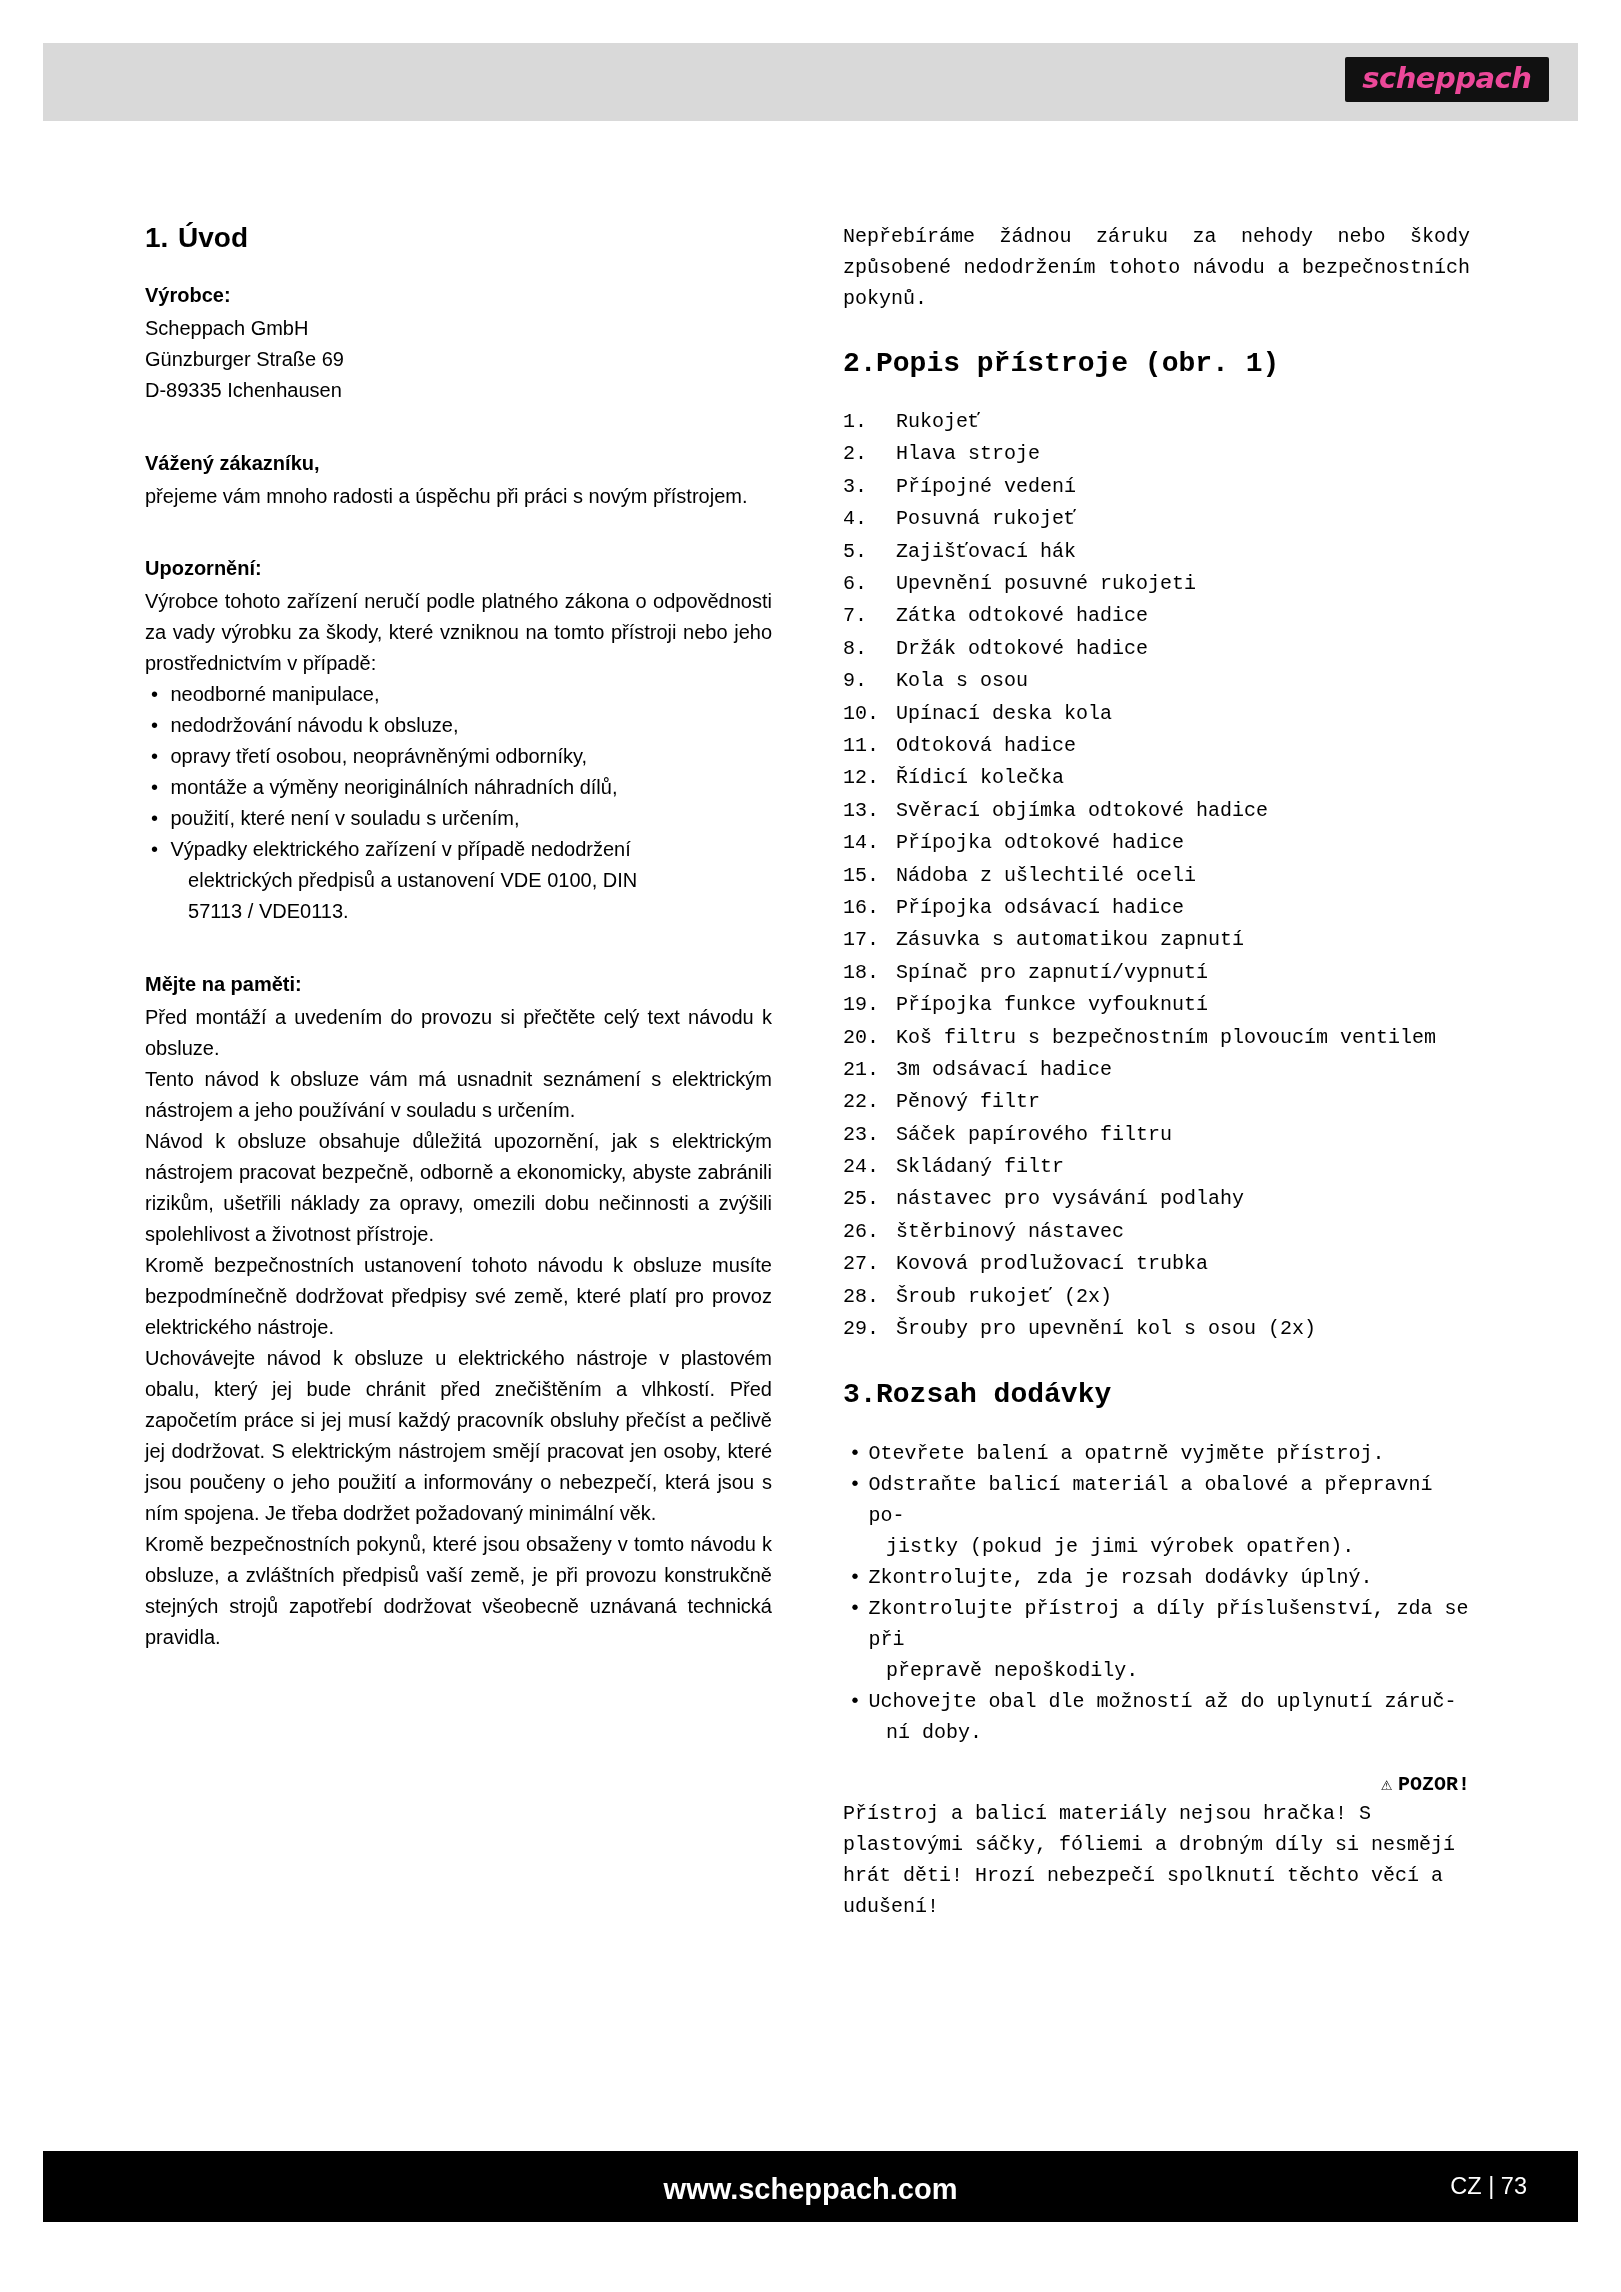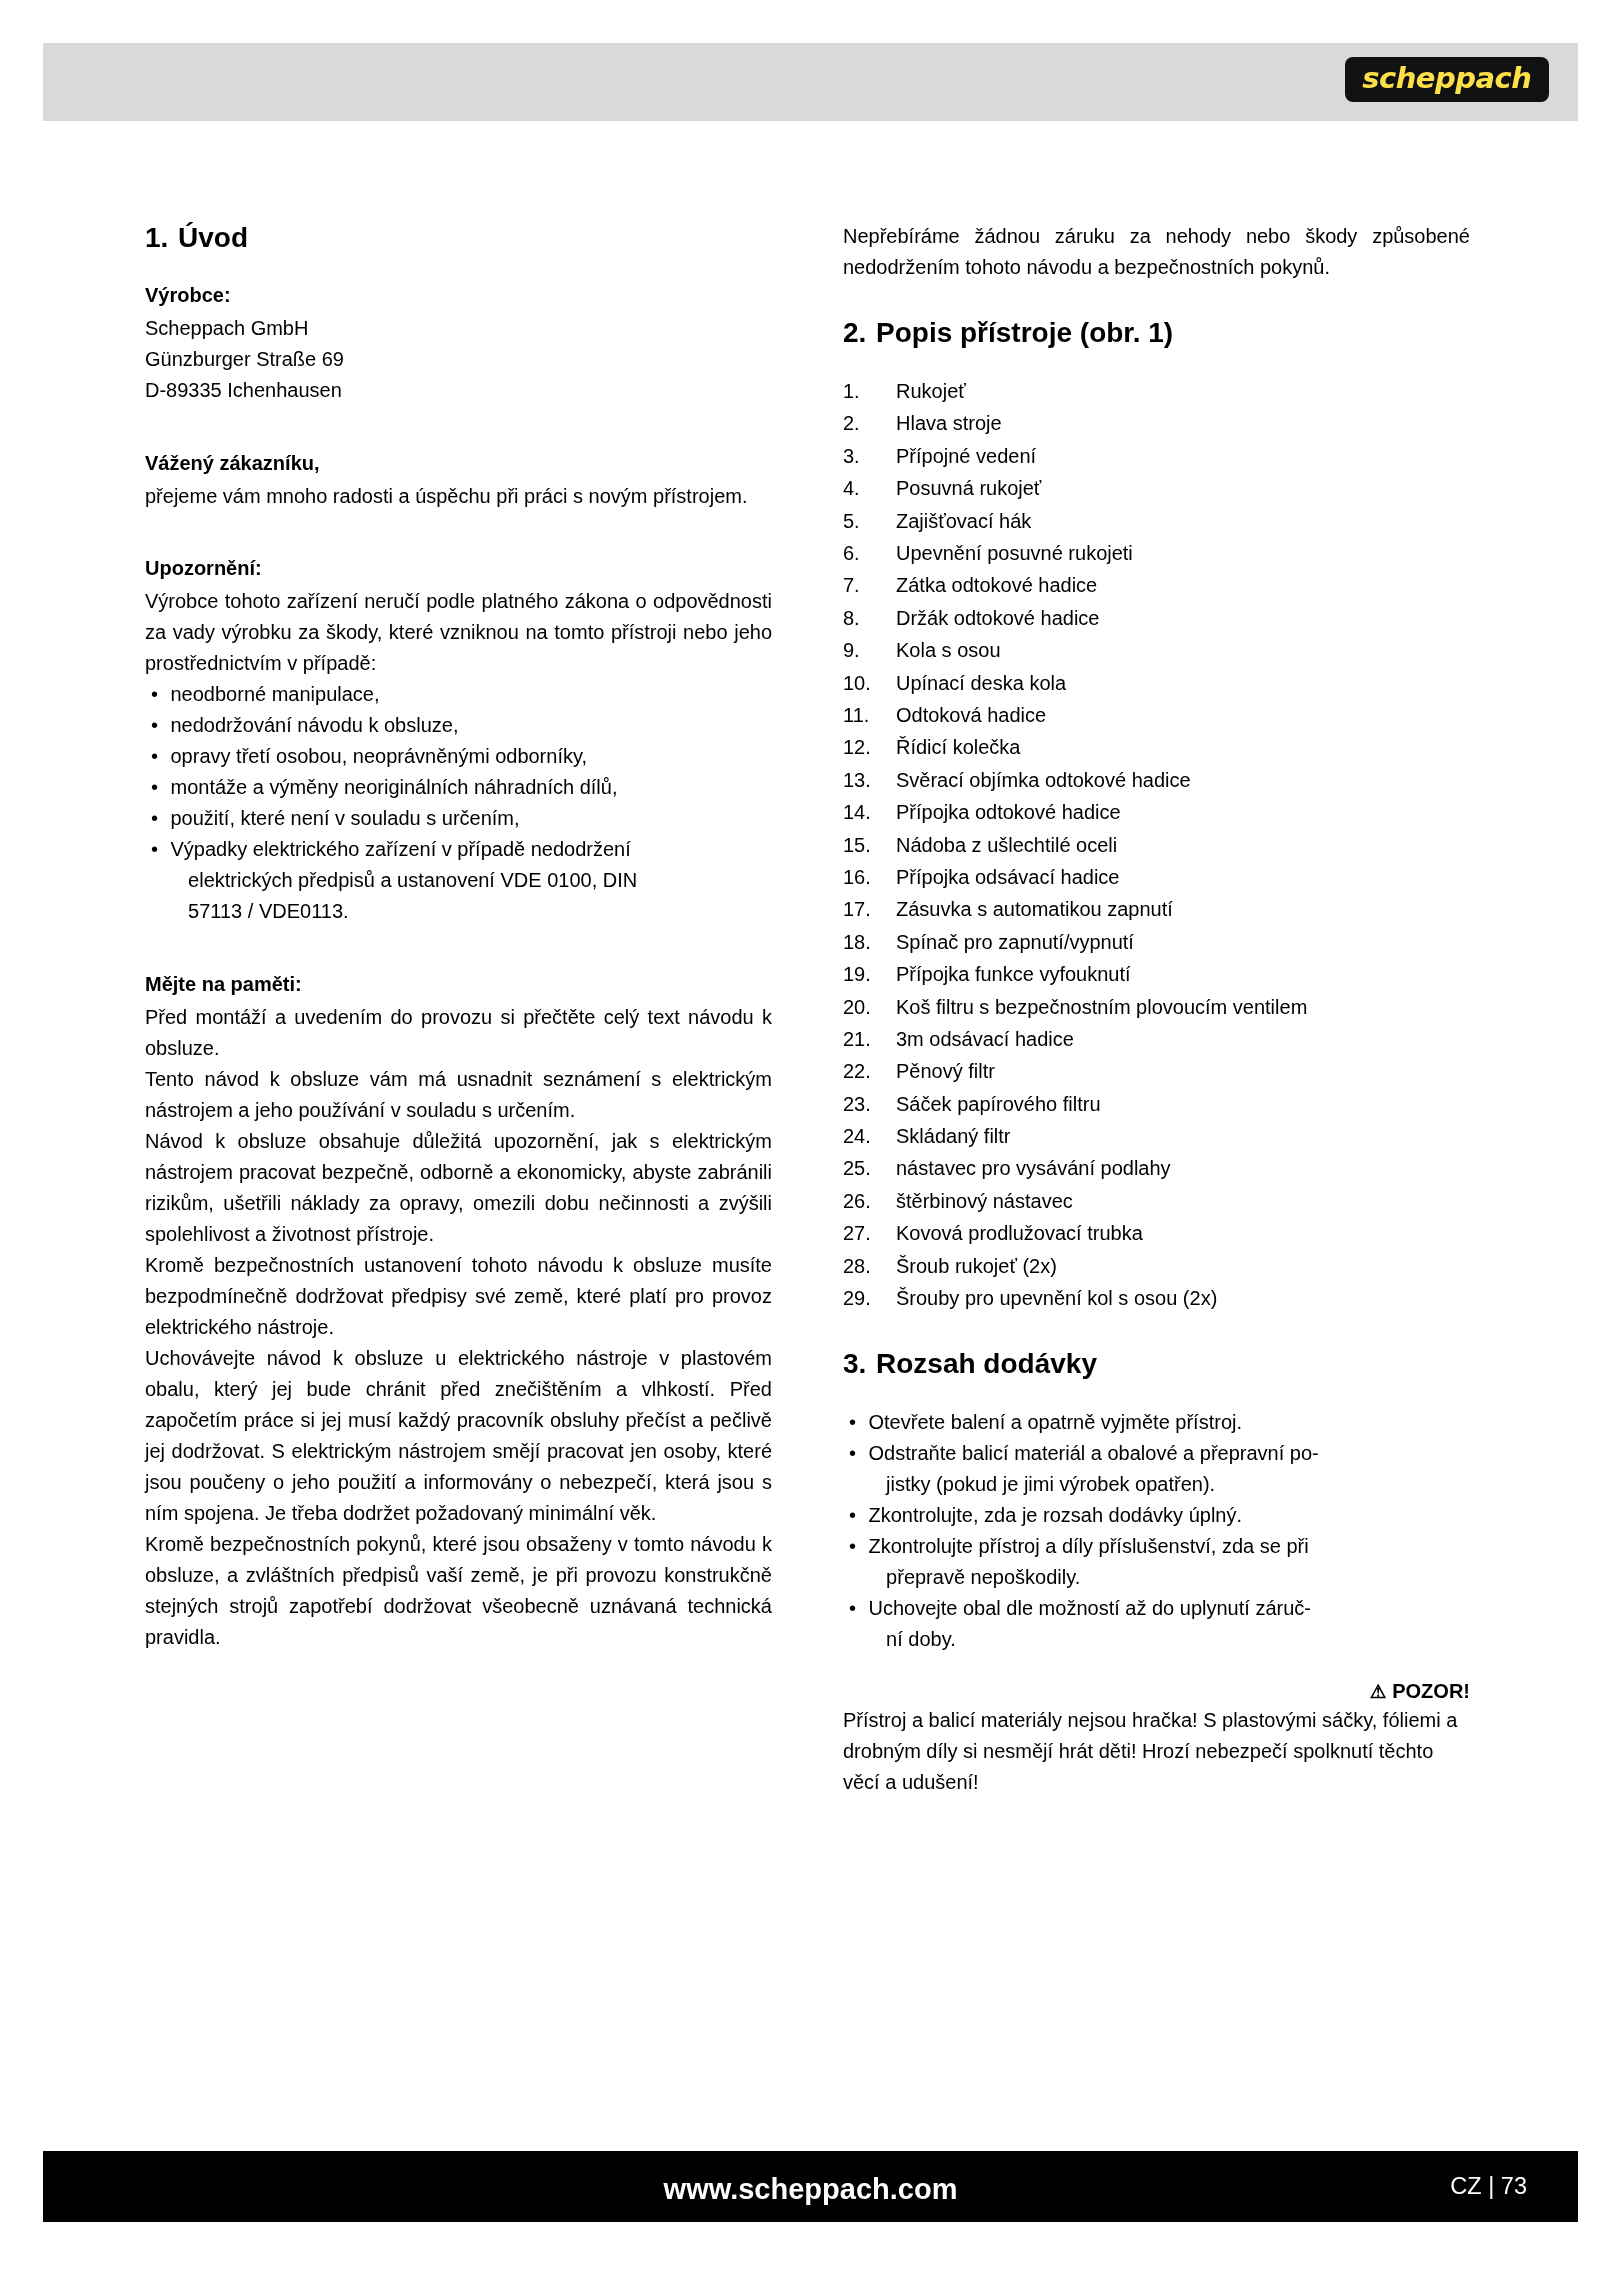--- a/index.html
+++ b/index.html
@@ -25,23 +25,23 @@
     top: 43px;
     width: 1535px;
     height: 78px;
     background: #d9d9d9;
   }
   .logo-box {
     position: absolute;
     right: 29px;
     top: 13.7px;
     background: #111111;
-    color: #fde047;
+    color: #ec4899;
     padding: 5.9px 17.6px 7.8px 17.6px;
-    border-radius: 8px;
+    border-radius: 2px;
     font-family: "DejaVu Sans", sans-serif;
     font-weight: 700;
     font-size: 29px;
     letter-spacing: -0.5px;
     font-style: italic;
     line-height: 1.1;
   }
 
   
   .content {
@@ -49,21 +49,21 @@
     left: 145px;
     top: 221px;
     width: 1343px;
   }
   .col {
     position: absolute;
     top: 0;
     width: 627px;
   }
   .col-left { left: 0; }
-  .col-right { left: 698px; }
+  .col-right { left: 698px; font-family: Liberation Mono, monospace; }
 
   h1.sec {
     font-size: 28px;
     font-weight: 700;
     margin: 0 0 25.5px 0;
     line-height: 1.2;
   }
   h1.sec .num {
     display: inline-block;
     width: 33px;

